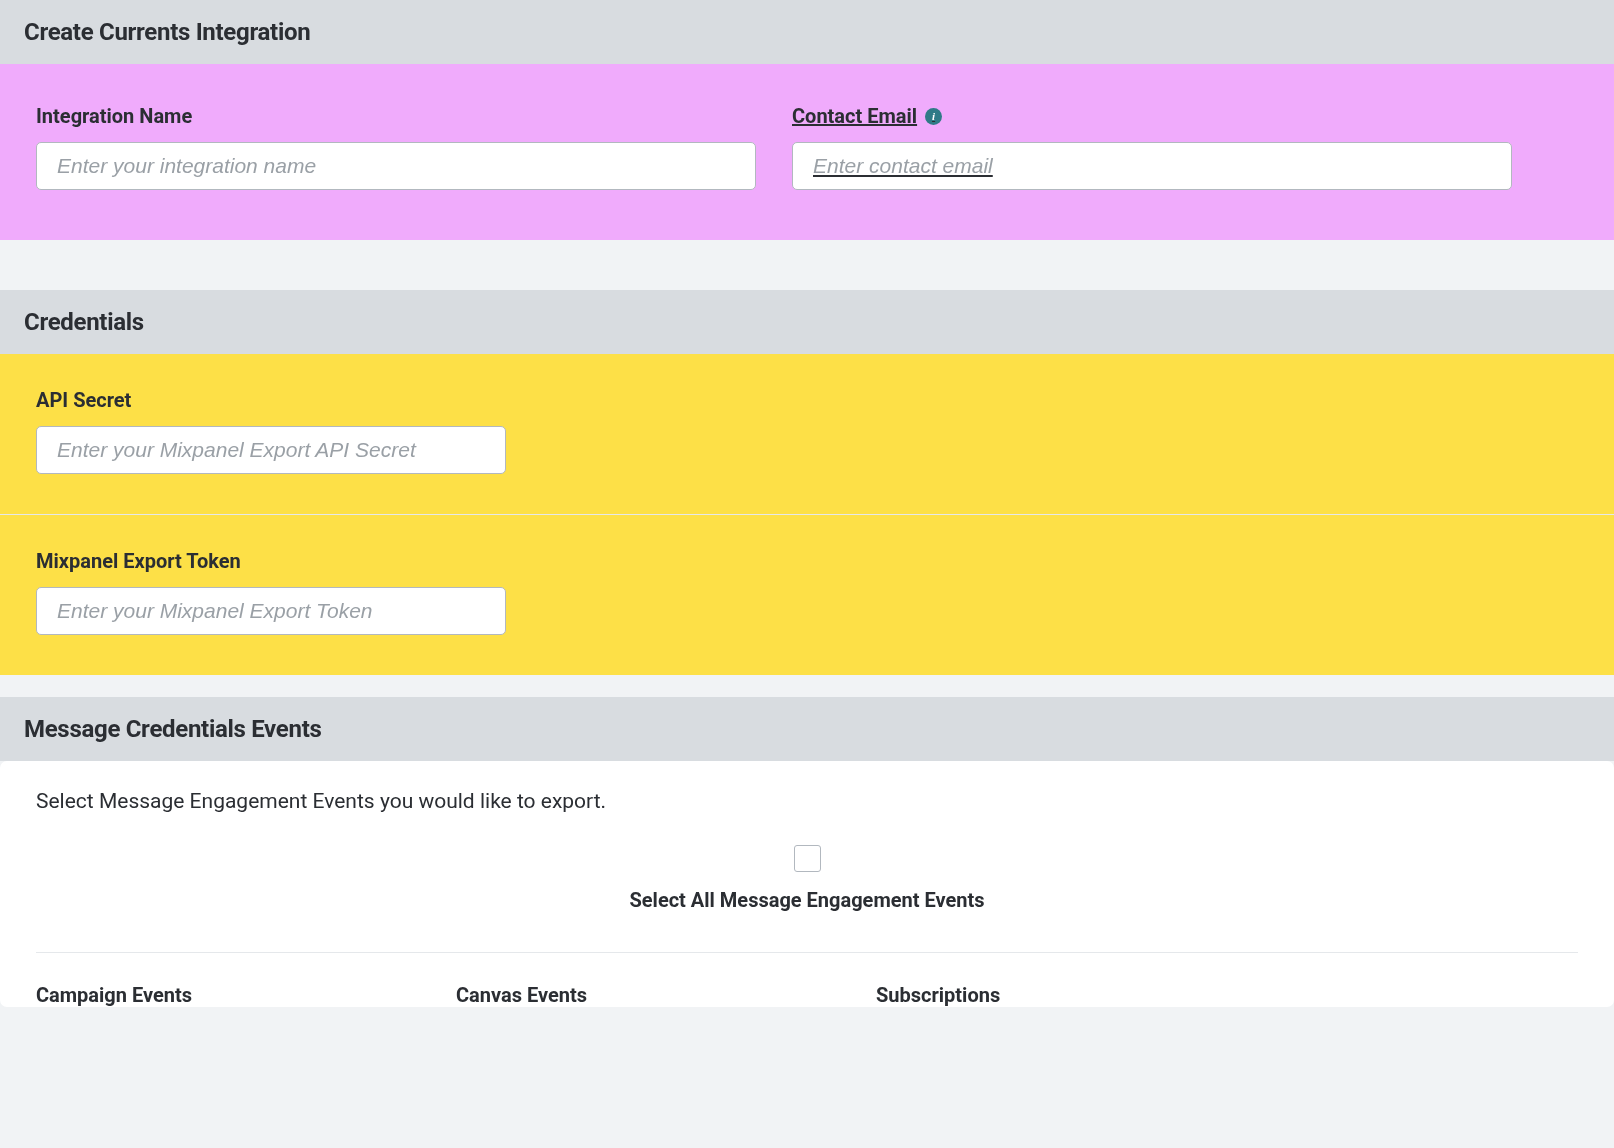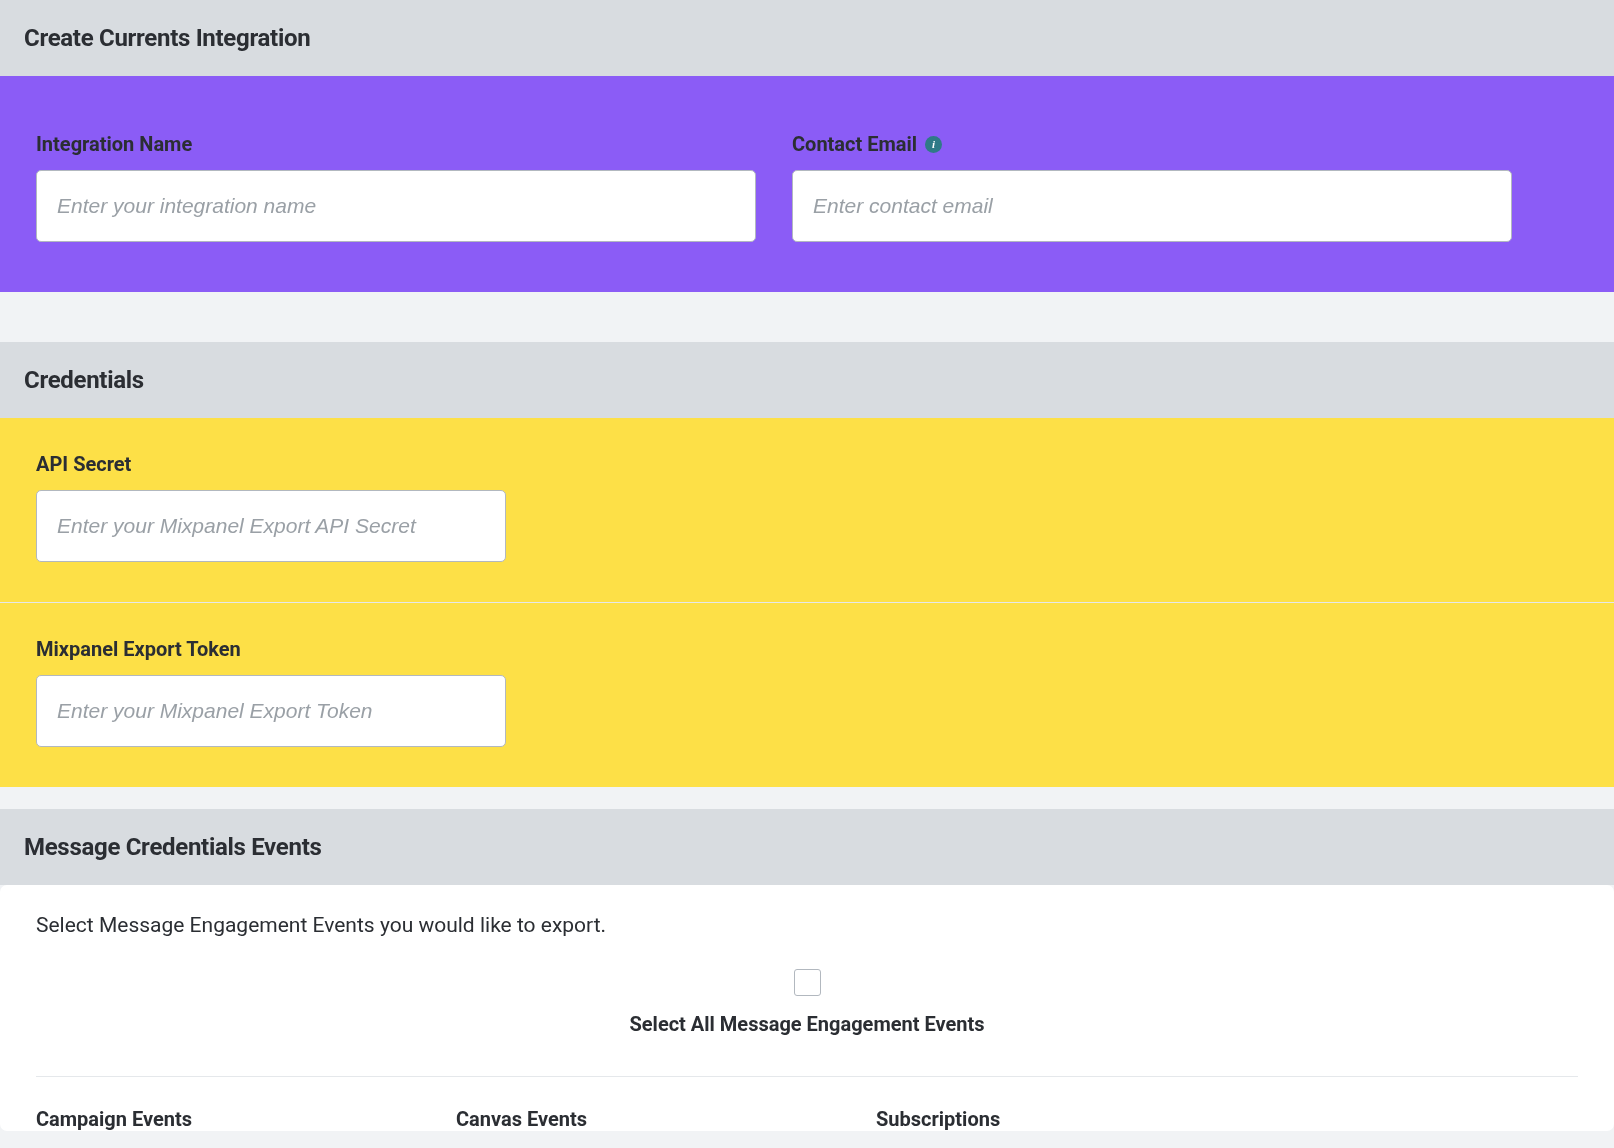--- a/index.html
+++ b/index.html
@@ -8,47 +8,48 @@
       padding: 0;
     }
     body {
       font-family: -apple-system, BlinkMacSystemFont, "Segoe UI", Roboto, Helvetica, Arial, sans-serif;
       background: #f1f3f5;
       color: #2b2e33;
       font-size: 16px;
     }
     .section-header {
       background: #d8dce0;
-      padding: 24px 24px;
+      padding: 18px 24px;
     }
     .section-header h2 {
       font-size: 24px;
       font-weight: 700;
       color: #2b2e33;
       letter-spacing: -0.3px;
     }
     .section-body {
-      background: #8b5cf6;
-      padding: 56px 36px 50px 36px;
+      background: #f0abfc;
+      padding: 40px 36px 50px 36px;
     }
     .form-row {
       display: flex;
       gap: 36px;
     }
     .form-group {
       display: flex;
       flex-direction: column;
     }
     .form-group.wide {
       flex: 0 0 720px;
       max-width: 720px;
     }
     .form-group.half {
       flex: 0 0 720px;
       max-width: 720px;
+      text-decoration: underline;
     }
     .form-group.narrow {
       flex: 0 0 470px;
       max-width: 470px;
     }
     .label-row {
       display: flex;
       align-items: center;
       gap: 8px;
       margin-bottom: 14px;
@@ -68,21 +69,21 @@
       align-items: center;
       justify-content: center;
       font-size: 11px;
       font-weight: 700;
       font-family: Georgia, serif;
       font-style: italic;
       line-height: 1;
     }
     input[type="text"] {
       width: 100%;
-      height: 72px;
+      height: 48px;
       border: 1px solid #b2b8bf;
       border-radius: 5px;
       padding: 0 20px;
       font-size: 21px;
       color: #2b2e33;
       background: #ffffff;
       outline: none;
     }
     input[type="text"]::placeholder {
       color: #9aa0a6;

